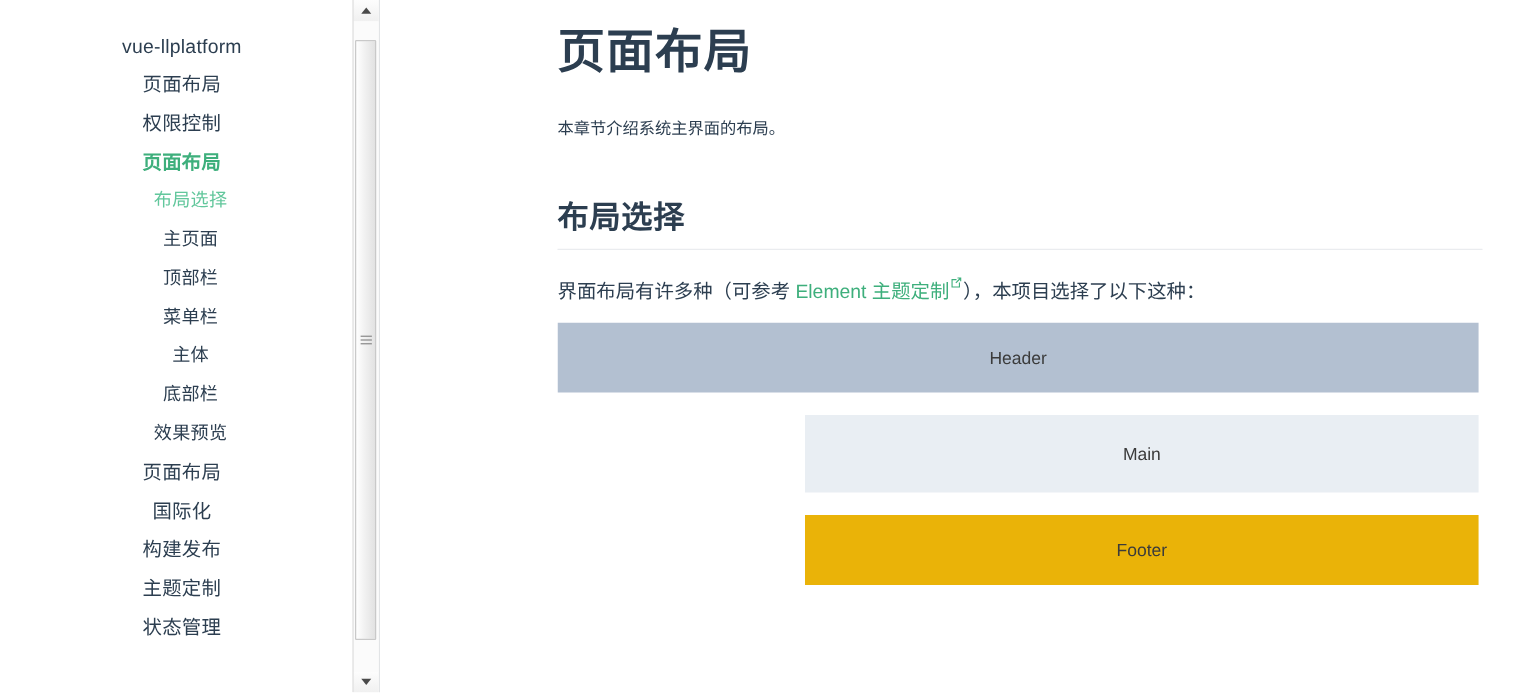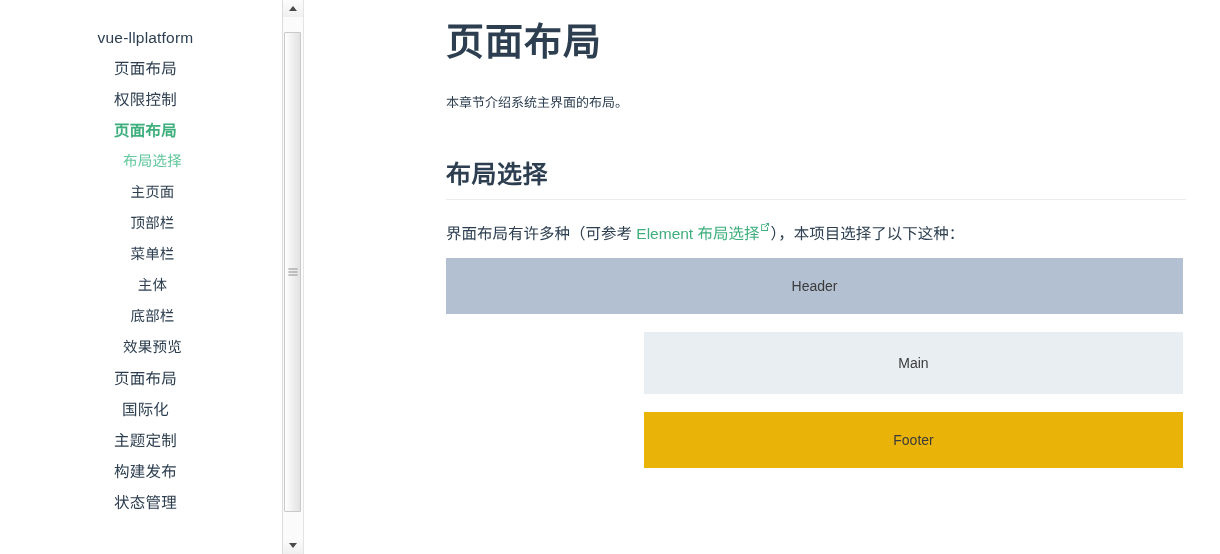--- a/index.html
+++ b/index.html
@@ -241,22 +241,22 @@
           <li class="nav-item level-1 active-parent">页面布局</li>
           <li class="nav-item level-2 active-child">布局选择</li>
           <li class="nav-item level-2">主页面</li>
           <li class="nav-item level-2">顶部栏</li>
           <li class="nav-item level-2">菜单栏</li>
           <li class="nav-item level-2">主体</li>
           <li class="nav-item level-2">底部栏</li>
           <li class="nav-item level-2">效果预览</li>
           <li class="nav-item level-1">页面布局</li>
           <li class="nav-item level-1">国际化</li>
+          <li class="nav-item level-1">构建发布</li>
           <li class="nav-item level-1">主题定制</li>
-          <li class="nav-item level-1">构建发布</li>
           <li class="nav-item level-1">状态管理</li>
         </ul>
     </nav>
 
     <div class="scrollbar">
       <div class="sb-btn up">
         <span class="sb-arrow up"></span>
       </div>
       <div class="sb-track">
         <div class="sb-thumb">
@@ -274,21 +274,21 @@
   </div>
 
   <main class="content">
 
     <h1 class="page-title">页面布局</h1>
 
     <p class="intro-p">本章节介绍系统主界面的布局。</p>
 
     <h2 class="section-title">布局选择</h2>
 
-    <p class="lead-p"><span>界面布局有许多种（可参考 </span><a class="ext-link"><span>Element 布局选择</span><span class="ext-icon"><svg width="10" height="10" viewBox="0 0 10 10" aria-hidden="true">
+    <p class="lead-p"><span>界面布局有许多种（可参考 </span><a class="ext-link"><span>Element 主题定制</span><span class="ext-icon"><svg width="10" height="10" viewBox="0 0 10 10" aria-hidden="true">
               <path d="M1.2 2.2 h4 v0.9 h-3.1 v5 h5 v-3.1 h0.9 v4 h-6.8 z" fill="#3eaf7c"></path>
               <path d="M6.0 1.0 h3.0 v3.0 h-0.9 v-1.5 l-3.1 3.1 -0.65 -0.65 3.1 -3.1 h-1.45 z" fill="#3eaf7c"></path>
             </svg></span></a><span>），本项目选择了以下这种：</span></p>
 
     <figure class="layout-fig">
       <div class="lay-cell lay-header">Header</div>
       <div class="lay-cell lay-main">Main</div>
       <div class="lay-cell lay-footer">Footer</div>
     </figure>
 

